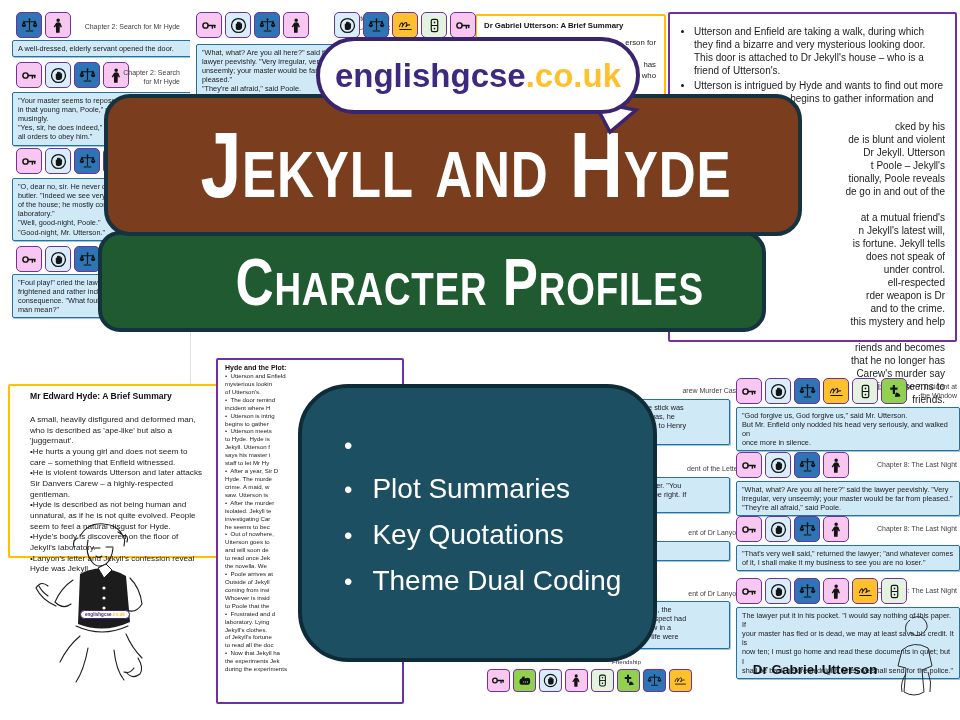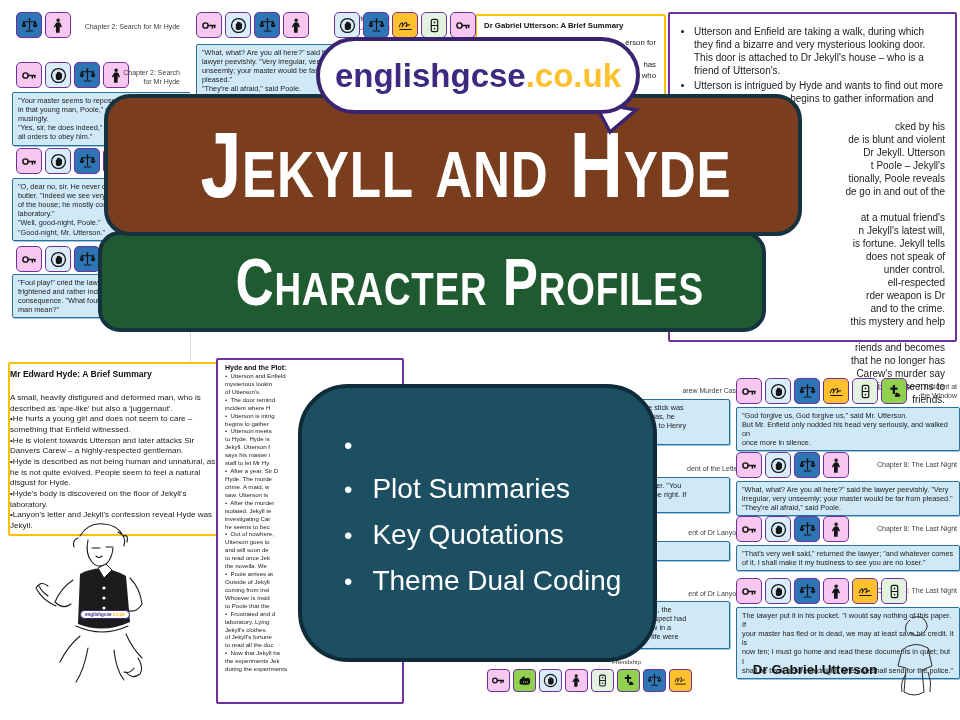--- a/index.html
+++ b/index.html
@@ -102,20 +102,21 @@
             <use href="#i-scales"></use>
           </svg>
         </span>
         <span class="tile tile-person">
           <svg viewBox="0 0 20 20" aria-hidden="true">
             <use href="#i-person"></use>
           </svg>
         </span>
       </div>
     <div class="abs hdr" style="right:10px;top:30px;width:108px">Chapter 2: Search for Mr Hyde</div>
+    <div class="abs q" style="left:20px;top:48px;width:168px">A well-dressed, elderly servant opened the door.</div>
 
     <div class="abs iconrow" style="left:24px;top:70px">
         <span class="tile tile-key">
           <svg viewBox="0 0 20 20" aria-hidden="true">
             <use href="#i-key"></use>
           </svg>
         </span>
         <span class="tile tile-hand">
           <svg viewBox="0 0 20 20" aria-hidden="true">
             <use href="#i-hand"></use>
@@ -289,21 +290,21 @@
 and to the crime.
 this mystery and help
 
 riends and becomes
 that he no longer has
 Carew's murder say
 of this, he seems to
 friends.</div>
   </div>
 
-  <div class="abs sheetY" style="left:8px;top:362px;width:218px;height:174px;z-index:1;padding:5px 0;box-sizing:border-box;">
+  <div class="abs sheetY" style="left:8px;top:384px;width:218px;height:174px;z-index:1;padding:5px 20px;box-sizing:border-box;">
     <div class="sheet-title">Mr Edward Hyde: A Brief Summary</div>
     <div class="body-text" style="margin-top:14px">A small, heavily disfigured and deformed man, who is described as 'ape-like' but also a 'juggernaut'.
 •He hurts a young girl and does not seem to care – something that Enfield witnessed.
 •He is violent towards Utterson and later attacks Sir Danvers Carew – a highly-respected gentleman.
 •Hyde is described as not being human and unnatural, as if he is not quite evolved. People seem to feel a natural disgust for Hyde.
 •Hyde's body is discovered on the floor of Jekyll's laboratory.
 •Lanyon's letter and Jekyll's confession reveal Hyde was Jekyll.</div>
   </div>
 
   <div class="abs sheetP" style="left:216px;top:358px;width:188px;height:346px;z-index:1;padding:4px 7px;box-sizing:border-box;overflow:hidden;">

